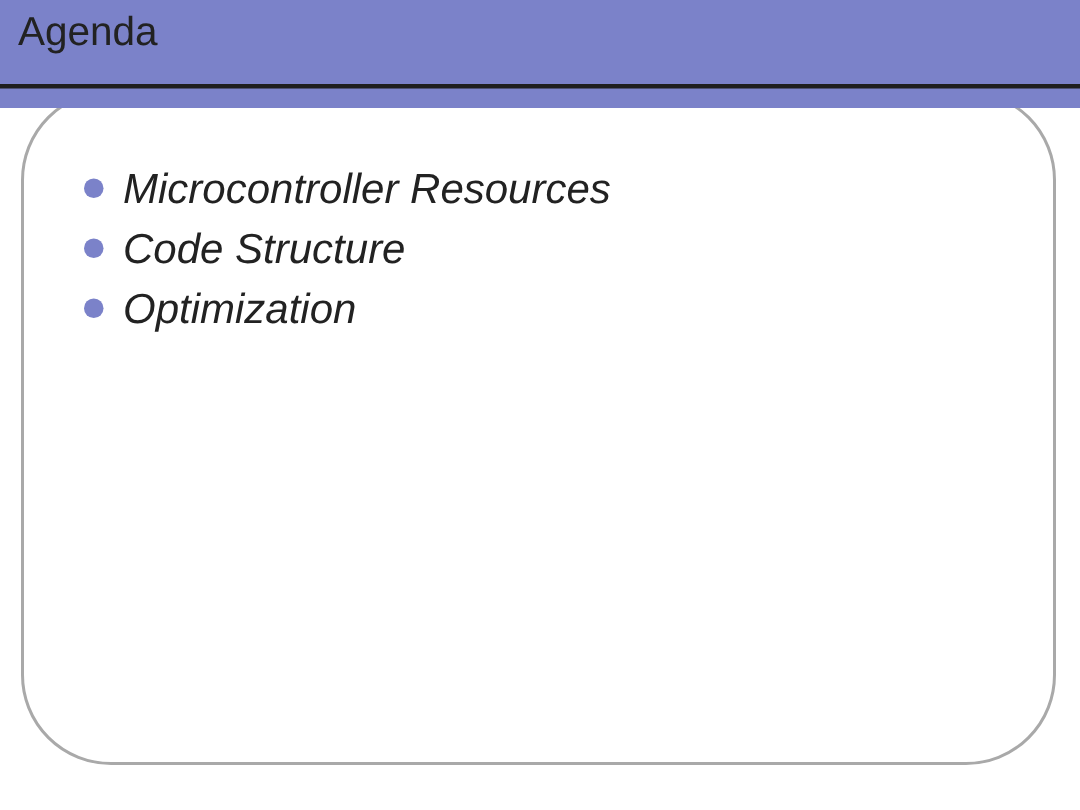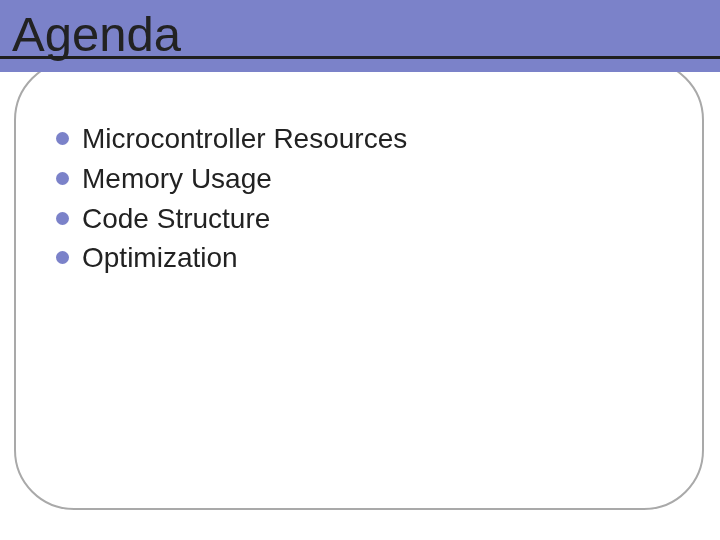--- a/index.html
+++ b/index.html
@@ -12,21 +12,21 @@
   .header-band {
     position: absolute;
     top: 0; left: 0; right: 0;
     height: 72px;
     background: #7b82c9;
   }
   .slide-title {
     position: absolute;
     top: 6px;
     left: 12px;
-    font-size: 49px;
+    font-size: 27px;
     color: #222222;
     font-weight: normal;
     z-index: 3;
   }
   .underline {
     position: absolute;
     top: 56px;
     left: 0;
     width: 720px;
     height: 3px;
@@ -49,24 +49,25 @@
     position: absolute;
     top: 59px;
     left: 0;
     width: 720px;
     height: 13px;
     background: #7b82c9;
     z-index: 2;
   }
   .bullet-list {
     position: absolute;
-    top: 120px;
+    top: 107px;
     left: 56px;
     z-index: 4;
     list-style: none;
+    font-style: italic;
   }
   .bullet-list li {
     font-size: 28px;
     color: #222222;
     line-height: 1.35;
     padding-left: 26px;
     position: relative;
     margin-bottom: 2px;
   }
   .bullet-list li::before {
@@ -85,16 +86,15 @@
 
 <div class="header-band"></div>
 <div class="content-frame"></div>
 <div class="frame-mask"></div>
 
 <h1 class="slide-title">Agenda</h1>
 <div class="underline"></div>
 
 <ul class="bullet-list">
   <li>Microcontroller Resources</li>
-  <li>Memory Usage</li>
   <li>Code Structure</li>
   <li>Optimization</li>
 </ul>
 
 </body></html>

